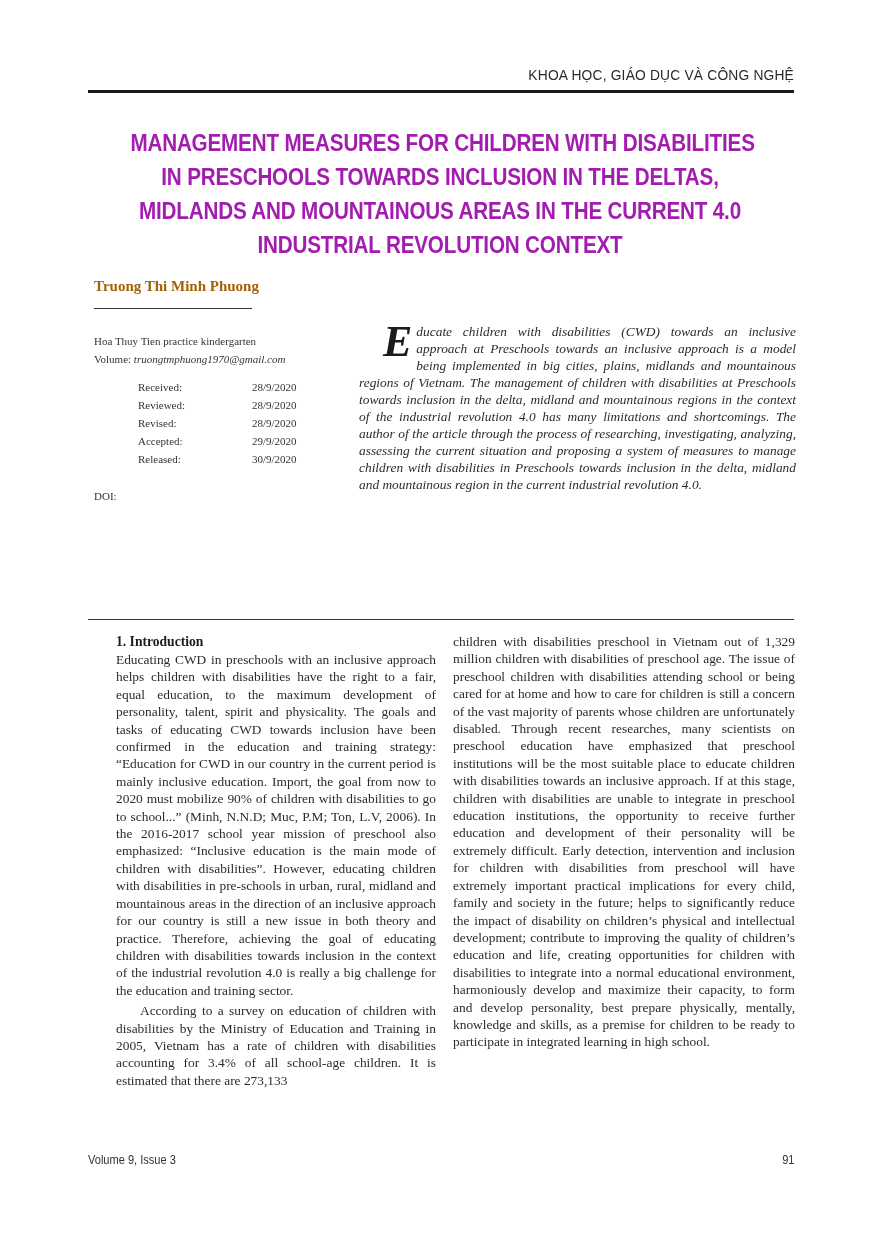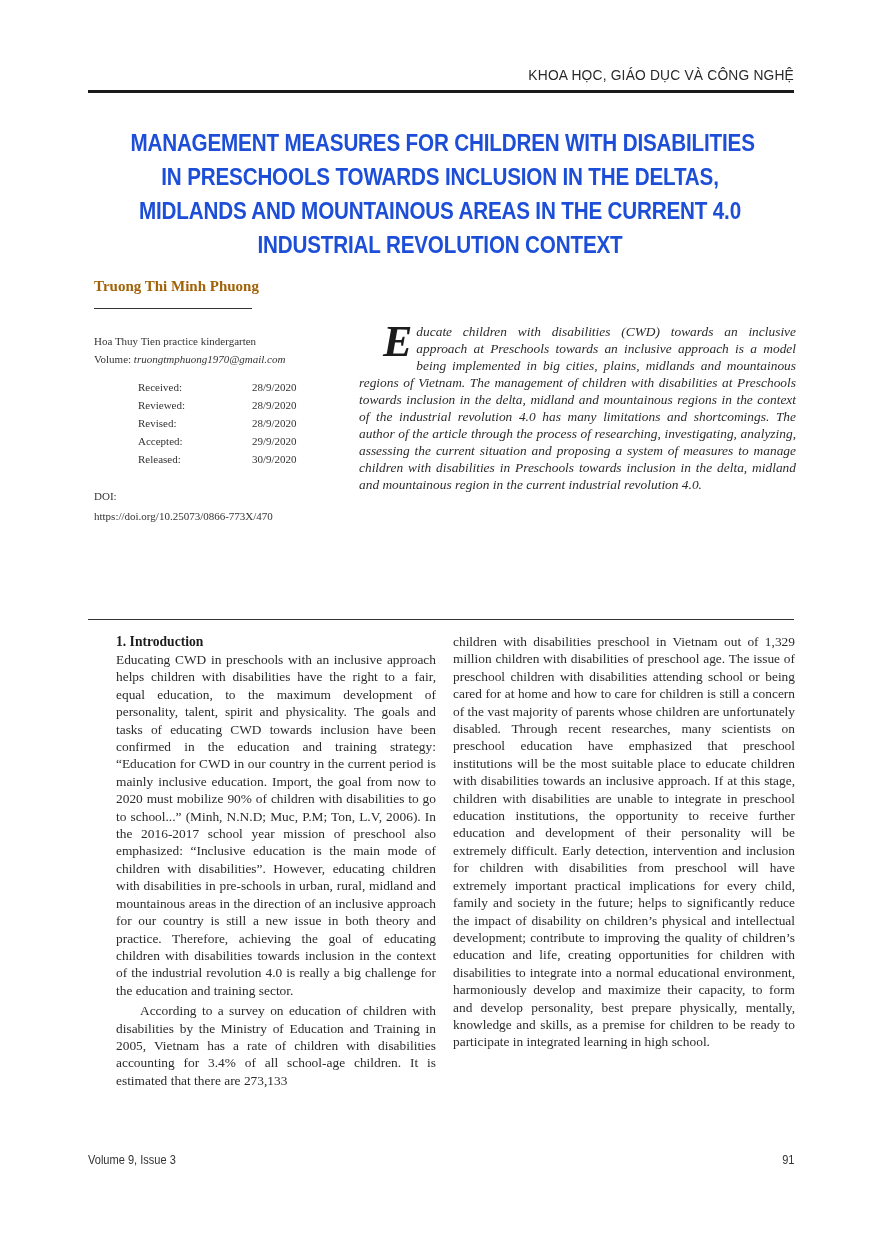--- a/index.html
+++ b/index.html
@@ -22,21 +22,21 @@
     position: absolute; left: 88px; right: 86px; top: 90px;
     height: 3px; background: #1a1a1a;
   }
 
   
   .title {
     position: absolute; left: 80px; right: 80px; top: 126px;
     text-align: center;
     font-family: "Liberation Sans", "DejaVu Sans", sans-serif;
     font-weight: bold; font-size: 24px; line-height: 34px;
-    color: #1d4ed8; letter-spacing: -0.2px;
+    color: #a21caf; letter-spacing: -0.2px;
   }
   .title div { transform: scaleX(0.86); transform-origin: center; white-space: nowrap; }
 
   
   .author {
     position: absolute; left: 94px; top: 278px;
     font-weight: bold; font-size: 15px; color: #a16207;
   }
   .author-rule {
     position: absolute; left: 94px; top: 308px; width: 158px;
@@ -146,21 +146,20 @@
         <span class="k" data-bind="dates.3.label">Accepted:</span>
         <span data-bind="dates.3.value">29/9/2020</span>
       </div>
       <div class="row">
         <span class="k" data-bind="dates.4.label">Released:</span>
         <span data-bind="dates.4.value">30/9/2020</span>
       </div>
     </div>
     <div class="doi">
       <div data-bind="doi.label">DOI:</div>
-      <div data-bind="doi.value">https://doi.org/10.25073/0866-773X/470</div>
     </div>
   </div>
 
   <div class="abstract">
     <span class="dropcap" data-bind="abstract.dropcap">E</span><span data-bind="abstract.text">ducate children with disabilities (CWD) towards an inclusive approach at Preschools towards an inclusive approach is a model being implemented in big cities, plains, midlands and mountainous regions of Vietnam. The management of children with disabilities at Preschools towards inclusion in the delta, midland and mountainous regions in the context of the industrial revolution 4.0 has many limitations and shortcomings. The author of the article through the process of researching, investigating, analyzing, assessing the current situation and proposing a system of measures to manage children with disabilities in Preschools towards inclusion in the delta, midland and mountainous region in the current industrial revolution 4.0.</span>
   </div>
 
 
   <div class="mid-rule"></div>
 

